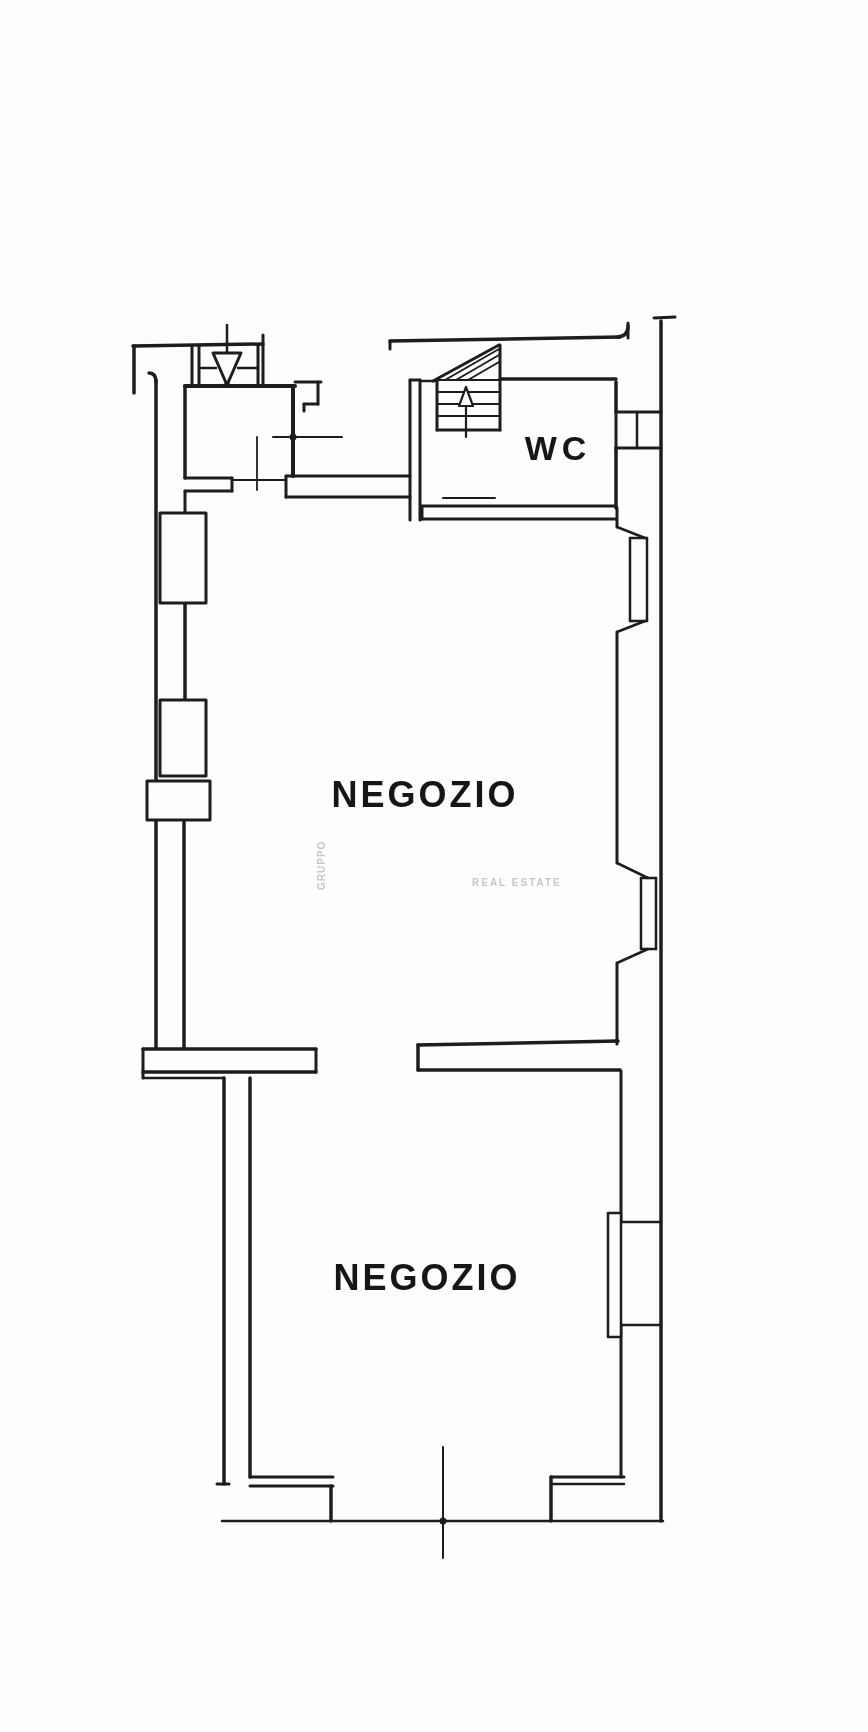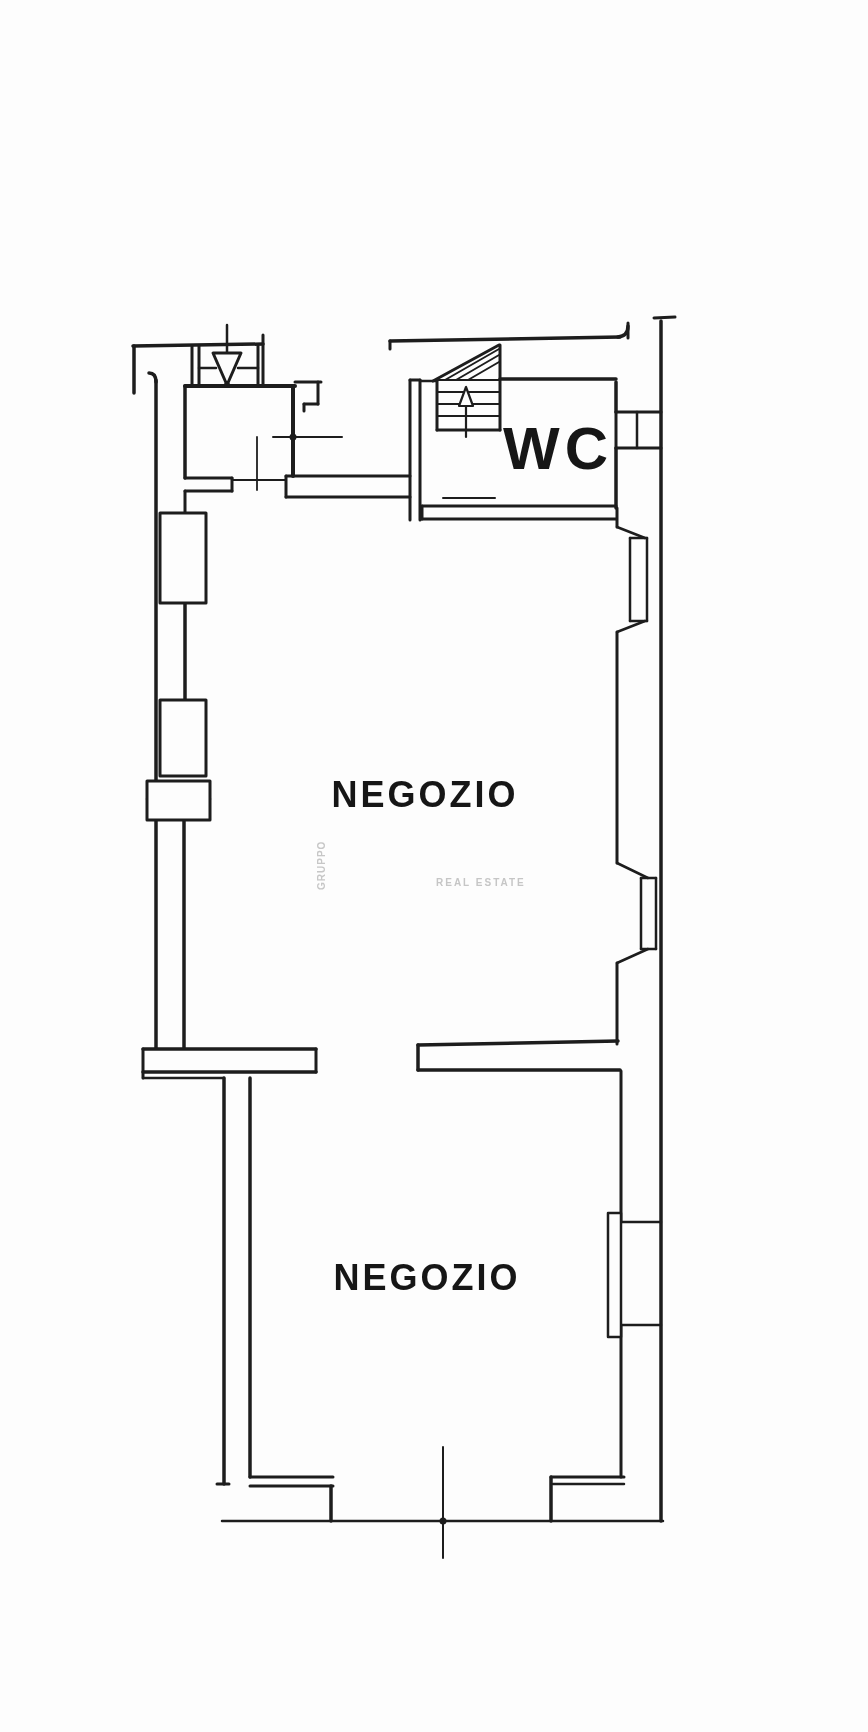--- a/index.html
+++ b/index.html
@@ -15,36 +15,36 @@
     position:absolute;
     transform:translate(-50%,-50%);
     color:#161616;
     font-weight:bold;
     white-space:nowrap;
     letter-spacing:3px;
     font-size:36px;
   }
   .lbl-negozio-upper{left:425px;top:795px;}
   .lbl-negozio-lower{left:427px;top:1278px;}
-  .lbl-wc{left:558px;top:448px;font-size:60px;letter-spacing:5px;}
+  .lbl-wc{left:558px;top:448px;font-size:34px;letter-spacing:5px;}
   .wm-gruppo{
     position:absolute;left:316px;top:843px;height:47px;
     writing-mode:vertical-rl;transform:rotate(180deg);
     font-size:10px;letter-spacing:1px;color:#c7c7c7;font-weight:bold;
     text-align:center;
   }
   .wm-more{
     position:absolute;left:329px;top:840px;
     font-size:64px;line-height:1;font-weight:bold;letter-spacing:0;
     white-space:nowrap;
   }
   .wm-mo{color:#bdbdbd;}
   .wm-re{color:#cfcfcf;}
   .wm-tagline{
-    position:absolute;left:436px;top:877px;
+    position:absolute;left:472px;top:877px;
     font-size:10px;letter-spacing:2px;color:#c6c6c6;font-weight:bold;
     white-space:nowrap;
   }
 </style>
 </head>
 <body>
 
 <div class="page">
 
   <svg id="plan" viewBox="0 0 868 1732">

